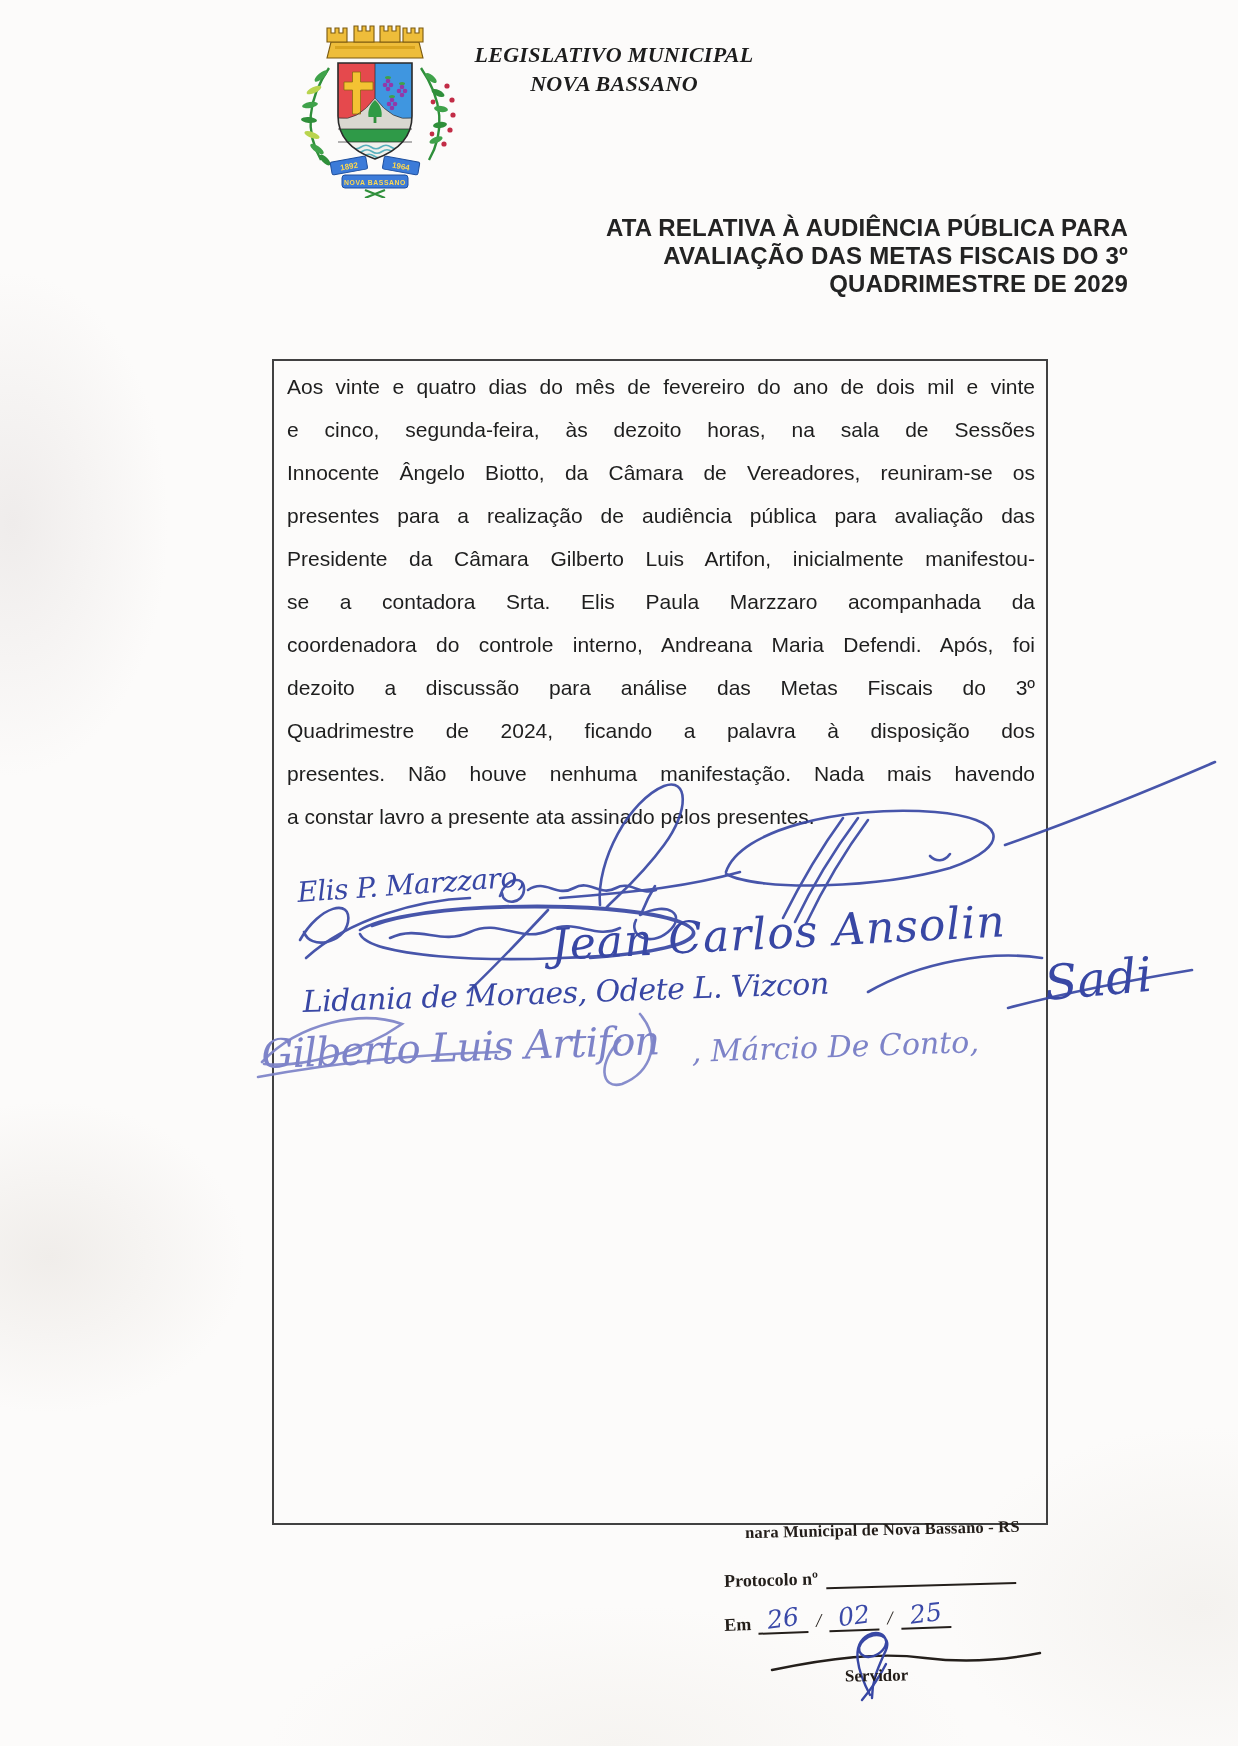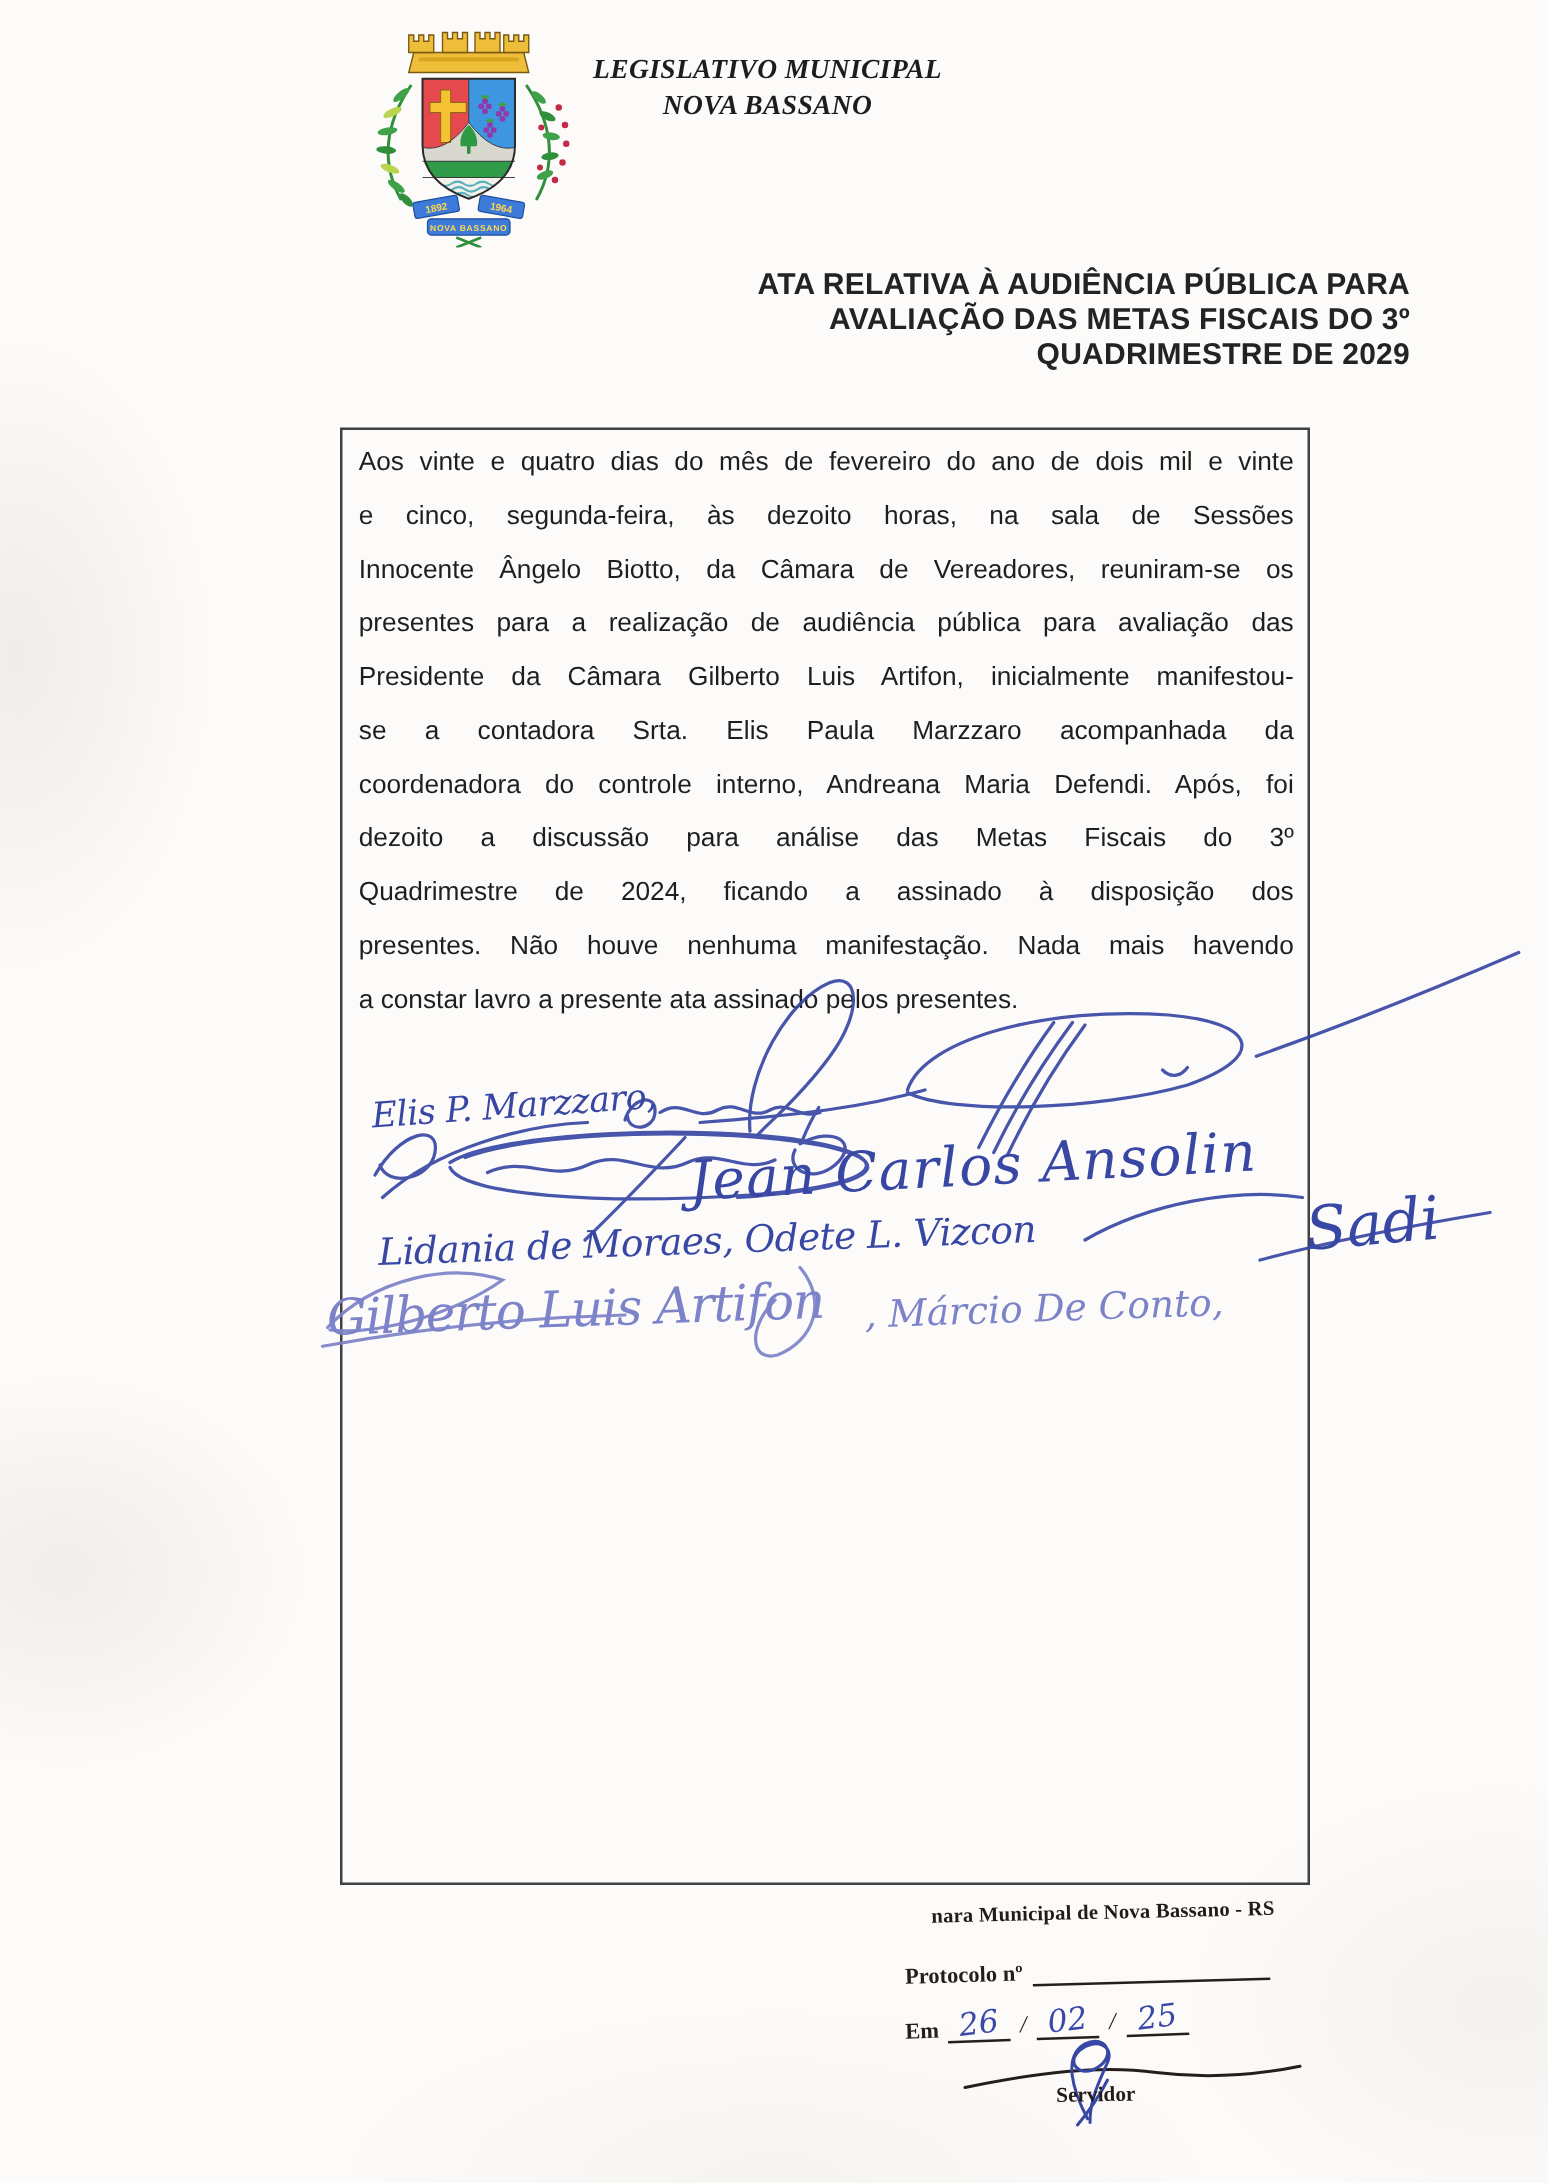--- a/index.html
+++ b/index.html
@@ -21,21 +21,21 @@
     font-size:22px;line-height:29px;color:#1d1d1d;letter-spacing:.3px;
   }
   
   .doc-title{
     top:214px;left:0;width:1128px;text-align:right;
     font-weight:bold;font-size:24px;line-height:28px;color:#232323;
     letter-spacing:.2px;
   }
   
   .text-box{
-    left:272px;top:342px;width:776px;height:1166px;
+    left:272px;top:359px;width:776px;height:1166px;
     border:2px solid #414141;box-sizing:border-box;background:transparent;
   }
   .body-text{
     position:absolute;left:13px;top:4px;width:748px;
     font-size:21px;color:#1e1e1e;
   }
   .bline{
     height:43px;line-height:43px;white-space:nowrap;
     text-align:justify;text-align-last:justify;
   }
@@ -196,21 +196,21 @@
 <div class="abs text-box">
   <div class="body-text">
     <div class="bline">Aos vinte e quatro dias do mês de fevereiro do ano de dois mil e vinte</div>
     <div class="bline">e cinco, segunda-feira, às dezoito horas, na sala de Sessões</div>
     <div class="bline">Innocente Ângelo Biotto, da Câmara de Vereadores, reuniram-se os</div>
     <div class="bline">presentes para a realização de audiência pública para avaliação das</div>
     <div class="bline">Presidente da Câmara Gilberto Luis Artifon, inicialmente manifestou-</div>
     <div class="bline">se a contadora Srta. Elis Paula Marzzaro acompanhada da</div>
     <div class="bline">coordenadora do controle interno, Andreana Maria Defendi. Após, foi</div>
     <div class="bline">dezoito a discussão para análise das Metas Fiscais do 3º</div>
-    <div class="bline">Quadrimestre de 2024, ficando a assinado à disposição dos</div>
+    <div class="bline">Quadrimestre de 2024, ficando a palavra à disposição dos</div>
     <div class="bline">presentes. Não houve nenhuma manifestação. Nada mais havendo</div>
     <div class="bline last">a constar lavro a presente ata assinado pelos presentes.</div>
   </div>
 </div>
 
 <svg class="abs overlay" width="1238" height="1746" viewBox="0 0 1238 1746">
 
   <g stroke="#3847a4" stroke-width="2.6" fill="none" stroke-linecap="round" opacity="0.92">
 
     <path d="M500,896 C505,878 525,874 524,890 C523,904 503,906 502,893"></path>

